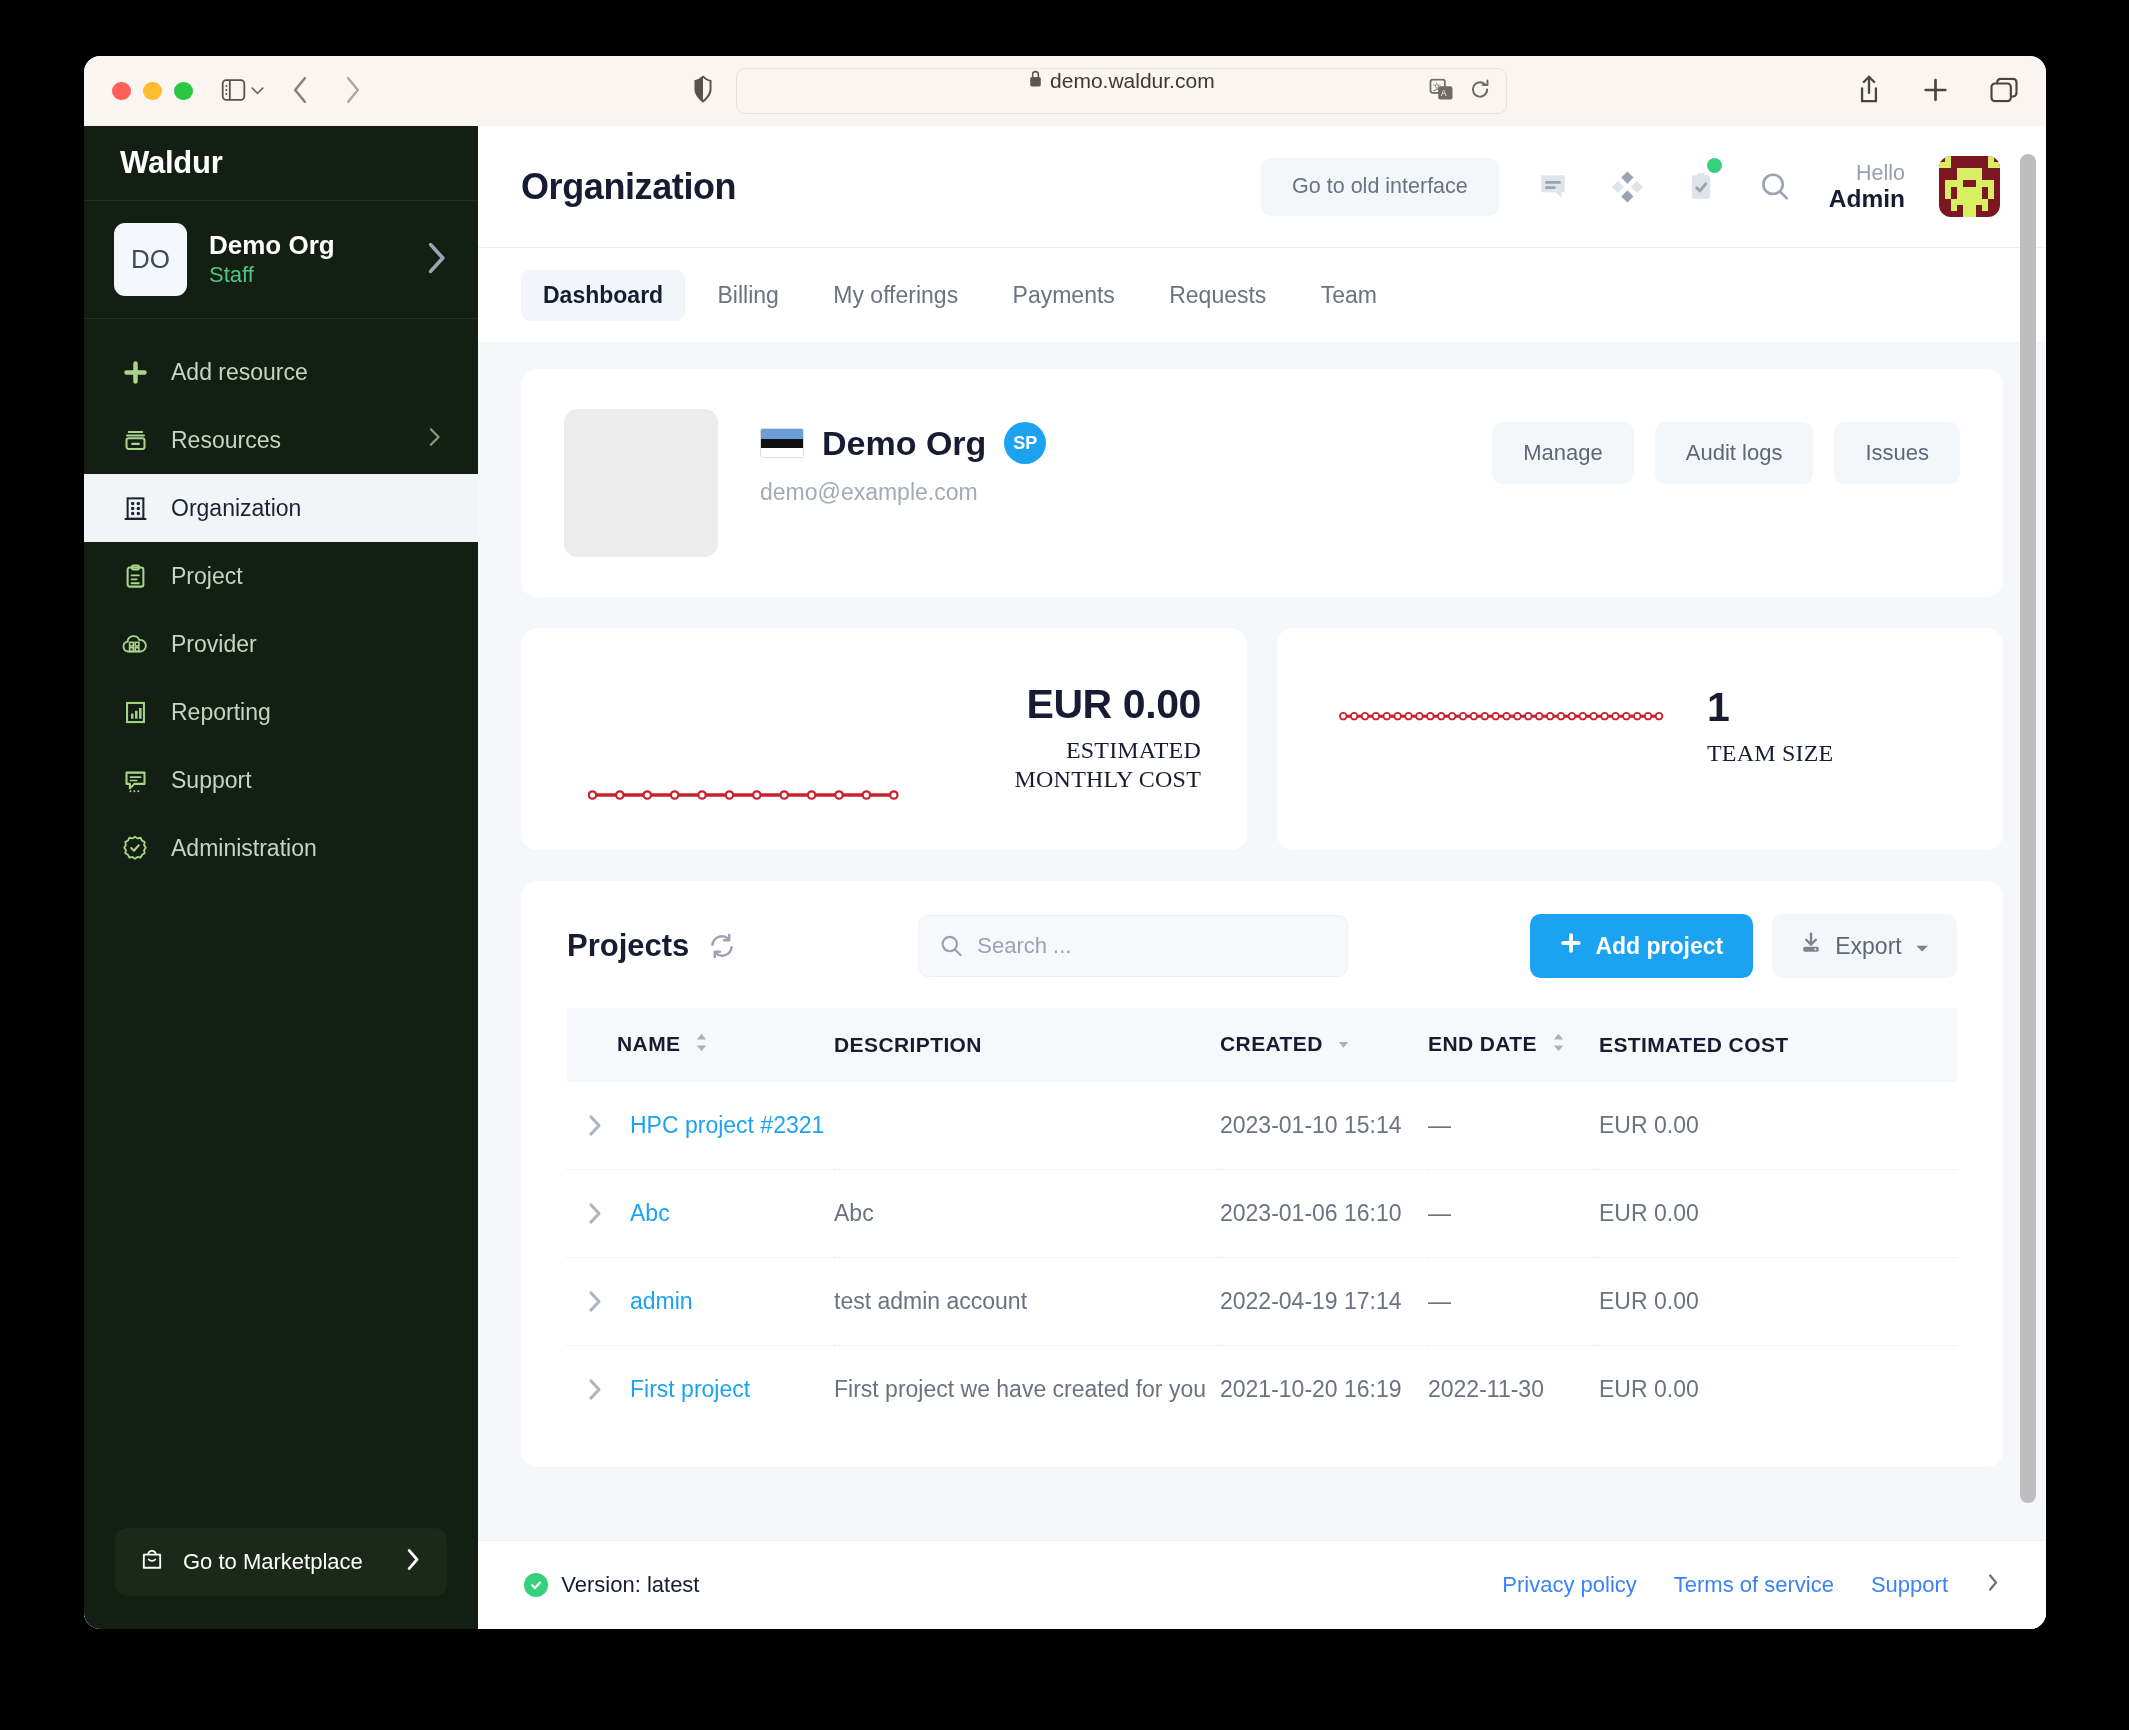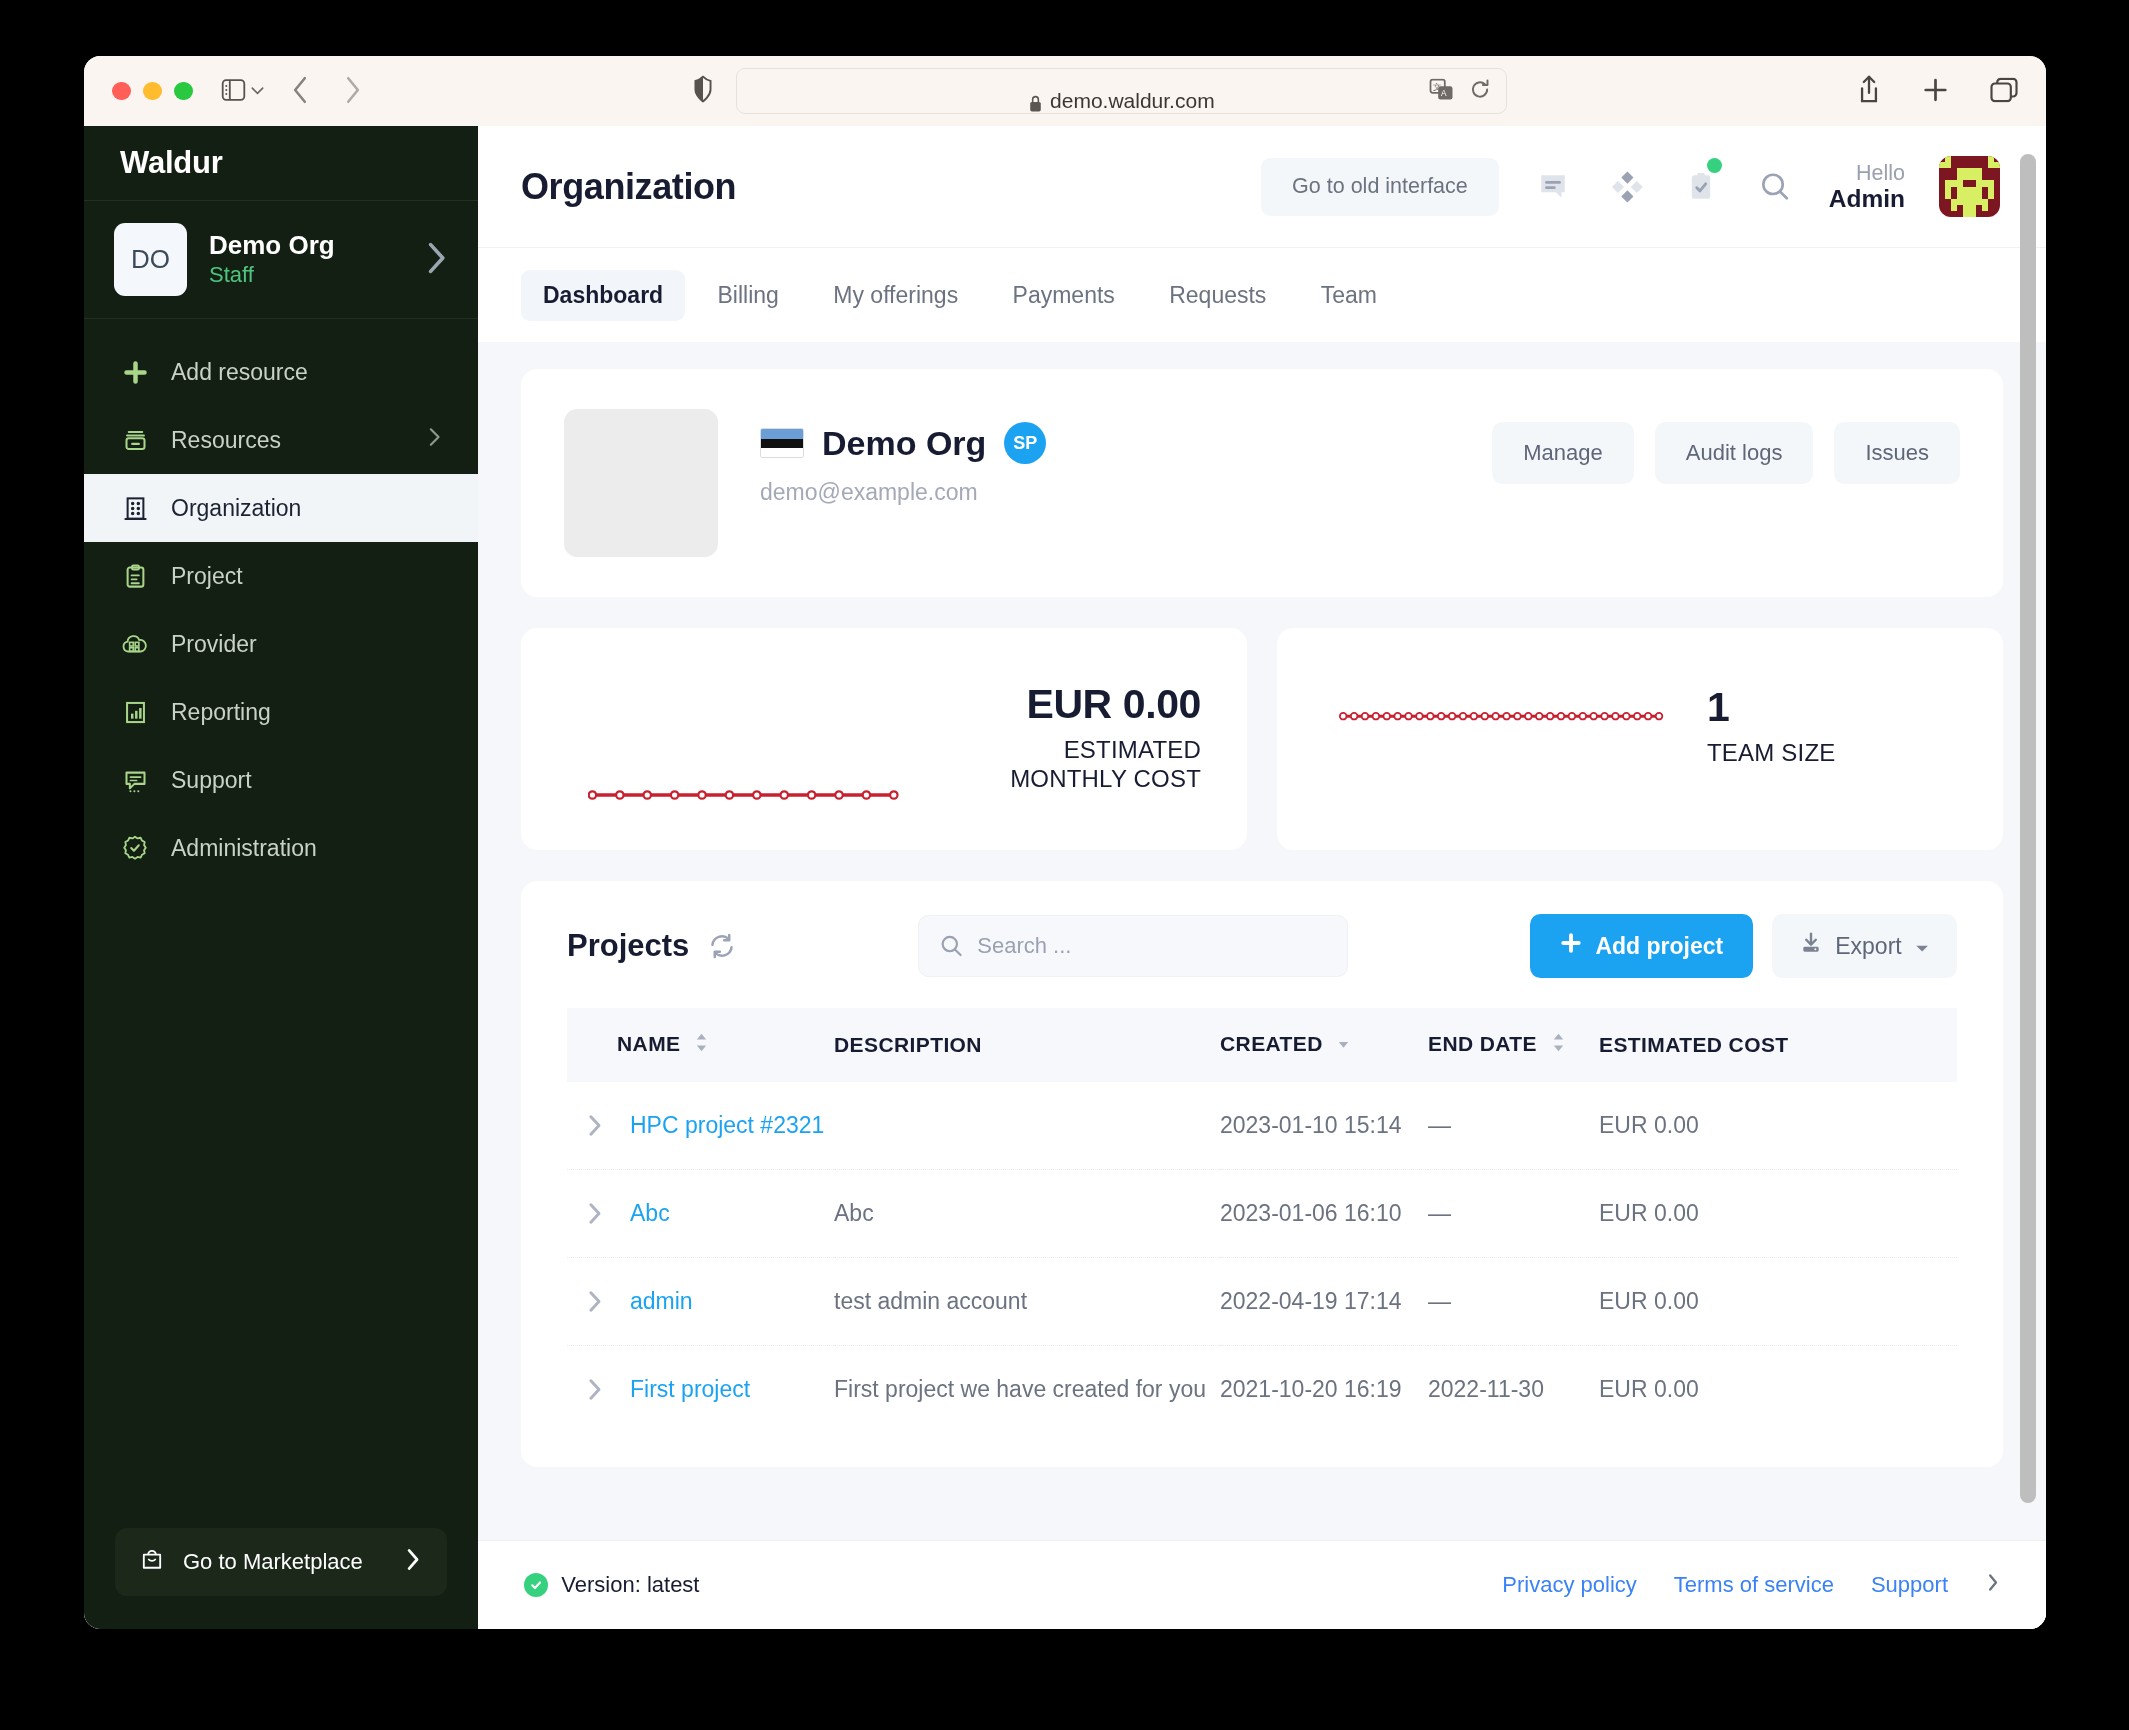--- a/index.html
+++ b/index.html
@@ -8,21 +8,21 @@
   .window{position:absolute;left:84px;top:56px;width:1962px;height:1573px;background:#fdf8f4;border-radius:16.3px;overflow:hidden;box-shadow:0 7.4px 44px rgba(0,0,0,.5);}
 
   
   .chrome{height:70px;background:#fbf5f1;display:flex;align-items:center;padding:0 28px;box-sizing:border-box;position:relative;}
   .lights{display:flex;gap:12.6px;align-items:center;}
   .light{width:18.5px;height:18.5px;border-radius:50%;}
   .l-red{background:#ff5f57;}.l-yel{background:#febc2e;}.l-grn{background:#28c840;}
   .sb-toggle{margin-left:28px;display:flex;align-items:center;gap:4.4px;}
   .navarrows{margin-left:25px;display:flex;gap:31px;color:#88827d;}
   .shieldwrap{position:absolute;left:608px;top:50%;transform:translateY(-50%);}
-  .urlbar{position:absolute;left:652px;top:50%;transform:translateY(-50%);width:771px;height:46px;background:#fbf5f1;border:1.5px solid #e8e0d9;border-radius:9px;display:flex;align-items:flex-end;justify-content:center;box-sizing:border-box;}
+  .urlbar{position:absolute;left:652px;top:50%;transform:translateY(-50%);width:771px;height:46px;background:#fbf5f1;border:1.5px solid #e8e0d9;border-radius:9px;display:flex;align-items:flex-start;justify-content:center;box-sizing:border-box;}
   .urlbar .lock{margin-right:6.7px;display:flex;}
   .urltext{font-size:21px;color:#3b3834;}
   .url-right{position:absolute;right:15px;top:50%;transform:translateY(-50%);display:flex;gap:15px;align-items:center;color:#6f6a65;}
   .chrome-right{position:absolute;right:28px;top:50%;transform:translateY(-50%);display:flex;gap:41px;align-items:center;color:#4a4540;}
 
   
   .app{display:flex;height:1503px;background:#fff;}
 
   
   .sidebar{width:394px;background:#131f12;flex:0 0 394px;display:flex;flex-direction:column;position:relative;}
@@ -79,21 +79,21 @@
   .gbtn{background:#f4f7fa;border:none;border-radius:10.4px;height:62px;padding:0 31px;color:#5e6678;font-size:22px;font-family:inherit;cursor:pointer;}
 
   
   .stats{display:flex;gap:30px;margin-bottom:31px;}
   .stat{flex:1;height:222px;position:relative;padding:0;}
   .stat.left .spark{position:absolute;left:67px;bottom:43px;}
   .stat.left .val{position:absolute;right:46px;top:55px;text-align:right;width:245px;}
   .stat.right .spark{position:absolute;left:61px;top:80px;}
   .stat.right .val{position:absolute;left:430px;top:58px;}
   .bignum{font-size:41px;font-weight:bold;color:#181c32;letter-spacing:-0.4px;line-height:1.05;}
-  .statlabel{font-size:24px;color:#181c32;letter-spacing:0.2px;margin-top:10.4px;line-height:1.2;}
+  .statlabel{font-size:24px;color:#181c32;letter-spacing:0.2px;margin-top:10.4px;line-height:1.2;font-family:Liberation Serif, serif;}
 
   
   .projects{padding:0 0 34px 0;}
   .proj-head{display:flex;align-items:center;padding:33px 46px 30px 46px;}
   .proj-title{font-size:31px;font-weight:bold;color:#181c32;}
   .refresh{margin-left:19px;cursor:pointer;display:flex;color:#9aa2b4;}
   .search{margin-left:auto;margin-right:auto;position:relative;width:430px;}
   .search input{width:100%;height:62px;background:#f6f8fb;border:0.7px solid #eef1f5;border-radius:10.4px;padding:0 18px 0 58px;font-size:22px;color:#6b7280;font-family:inherit;box-sizing:border-box;}
   .search input::placeholder{color:#9aa1b0;}
   .search .sico{position:absolute;left:21px;top:50%;transform:translateY(-50%);color:#9aa1b0;display:flex;}

